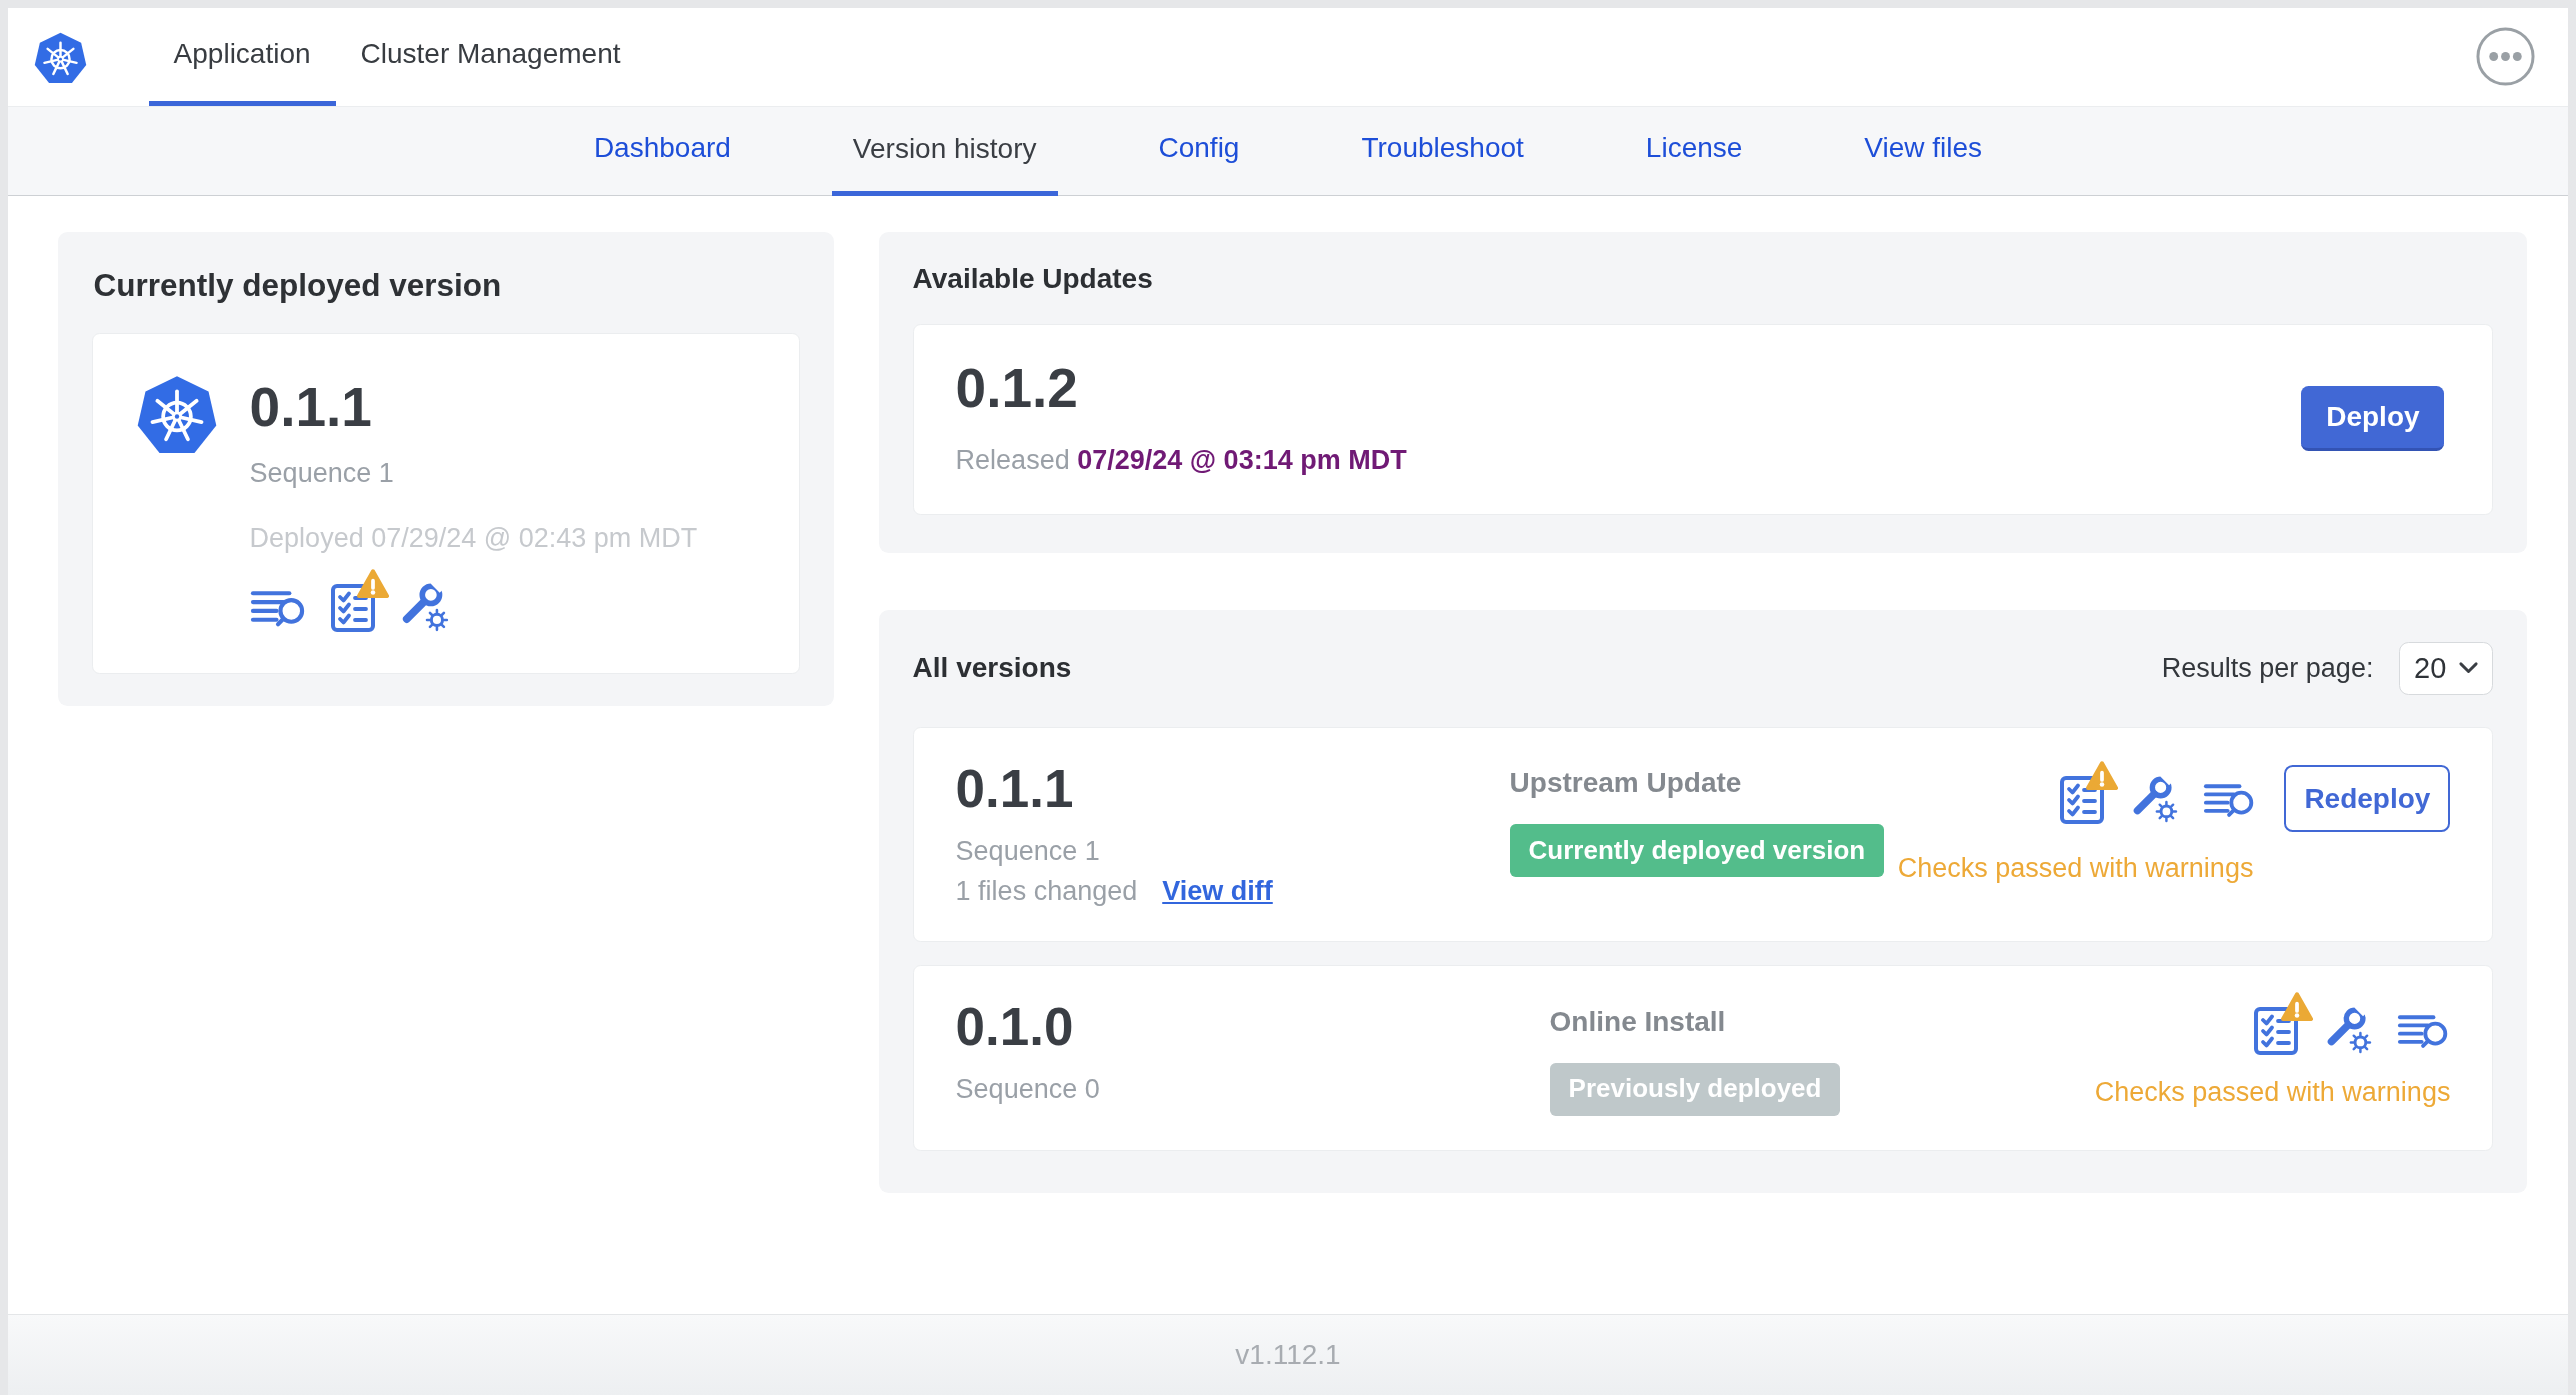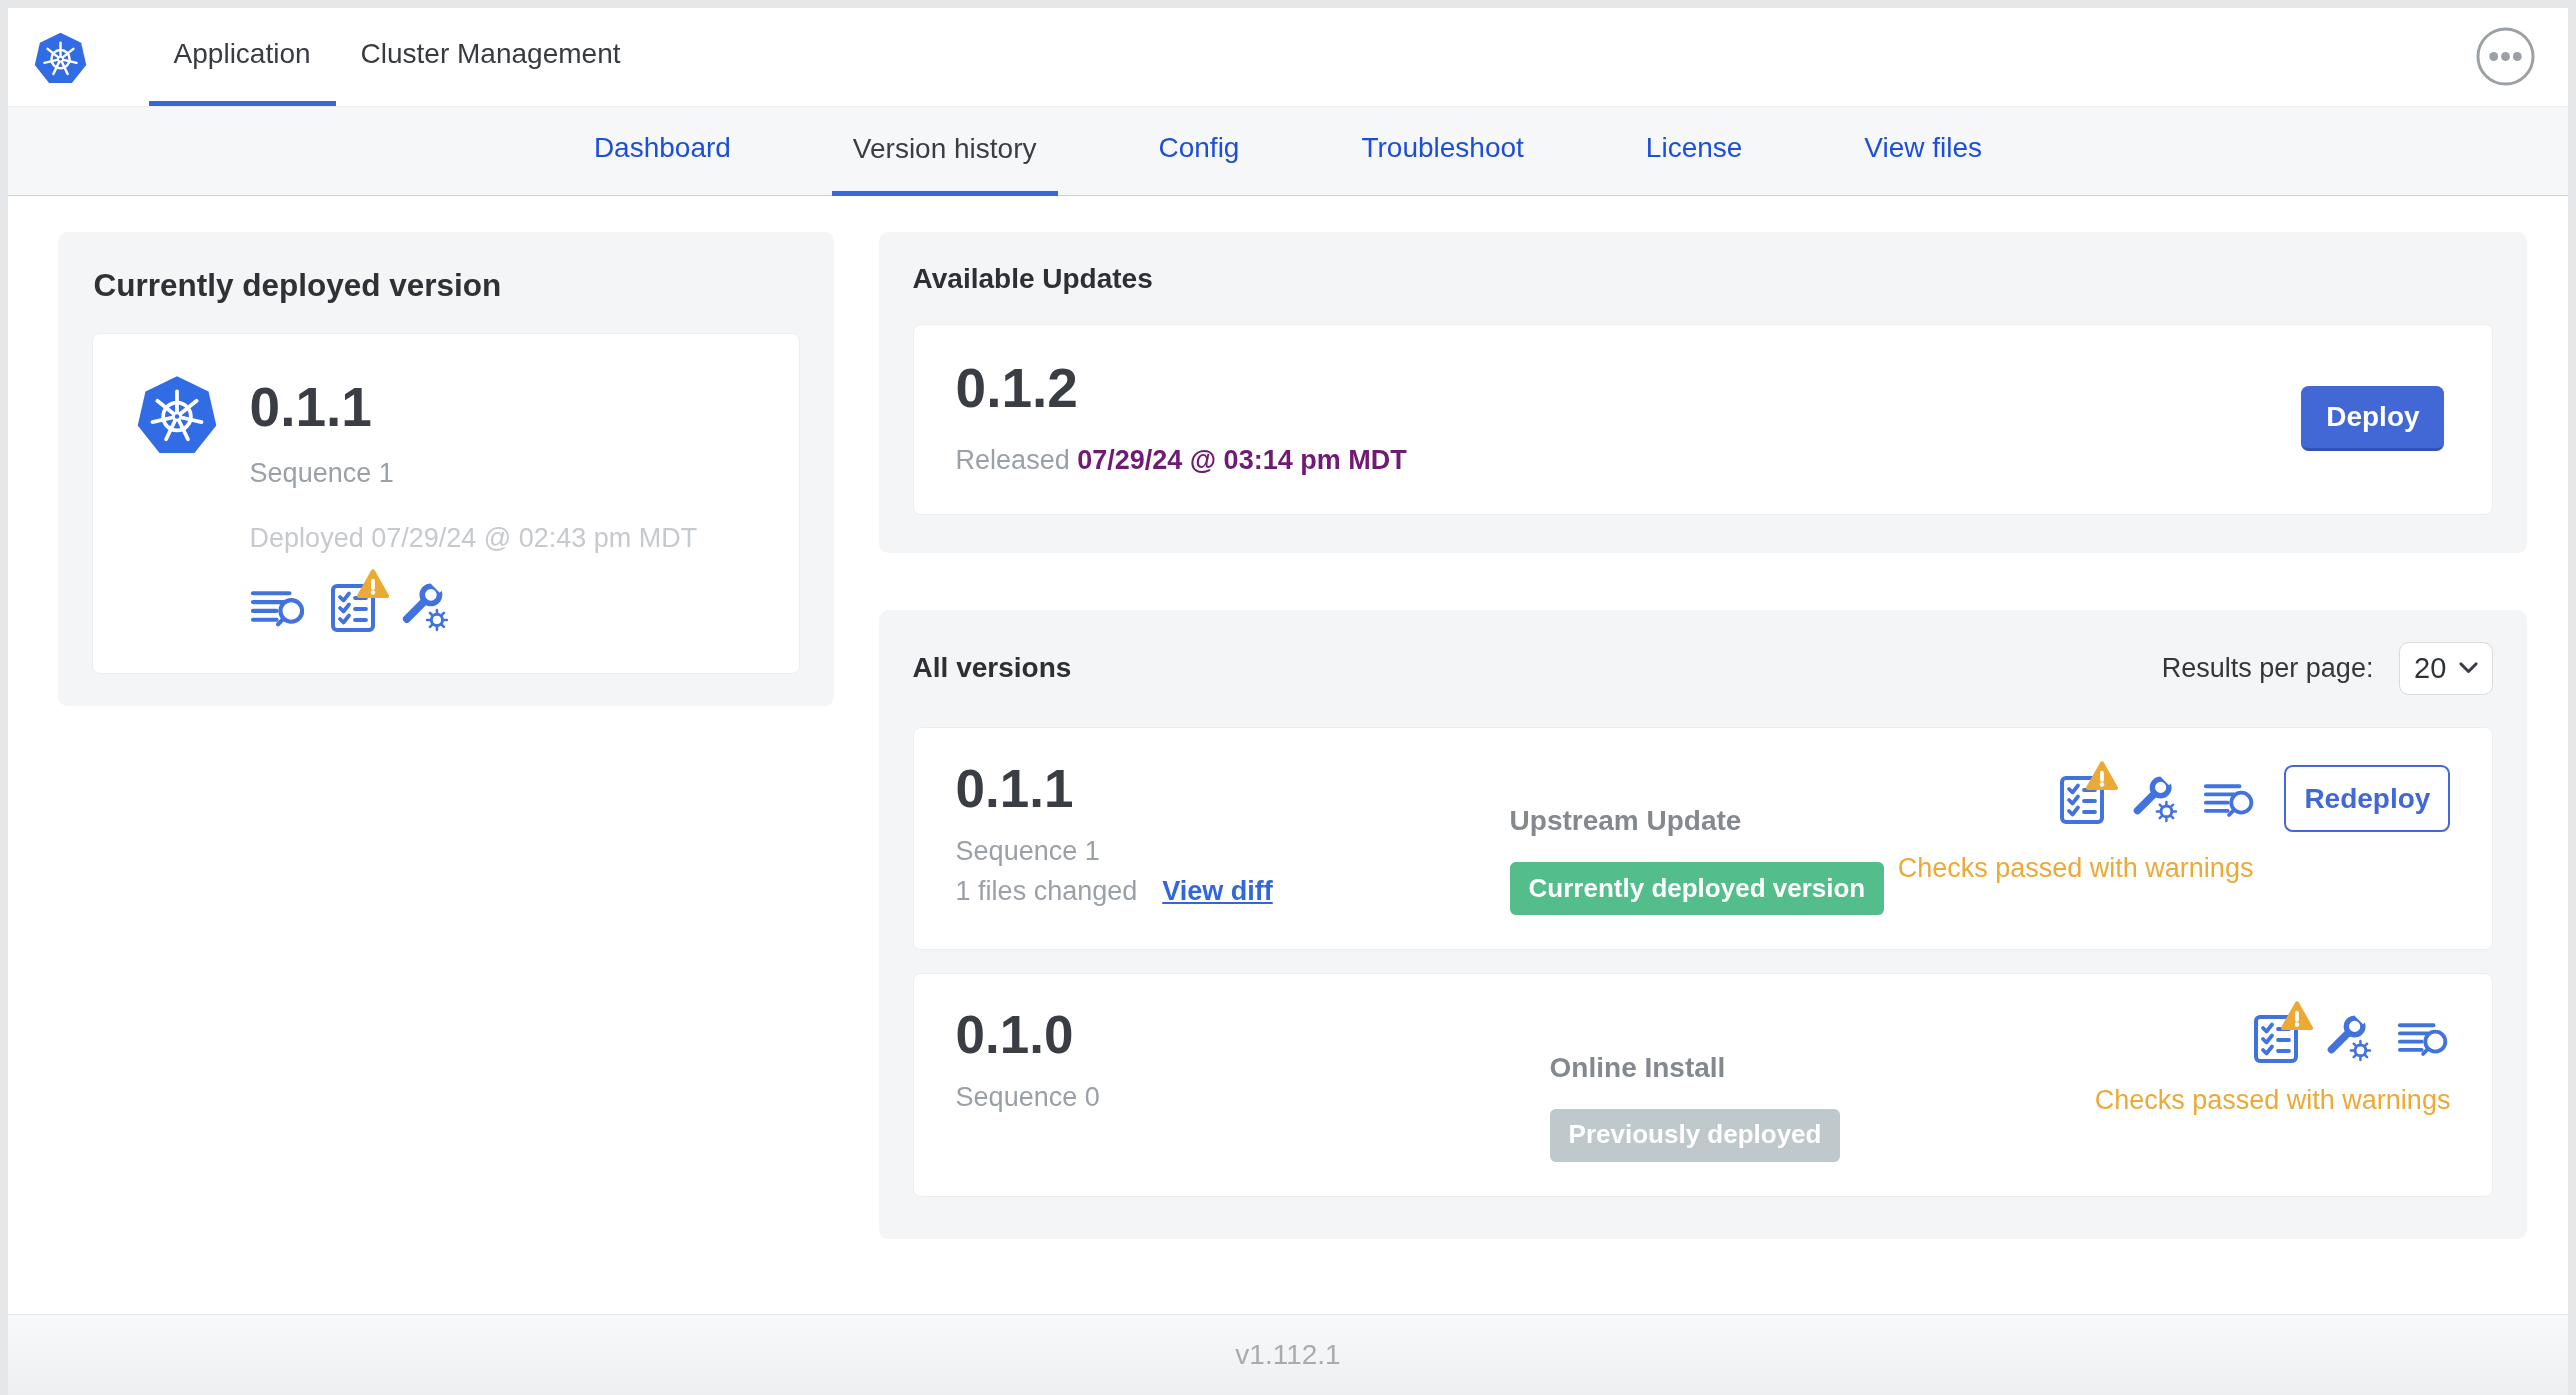--- a/index.html
+++ b/index.html
@@ -99,21 +99,21 @@
     font-size: 29px; color: #2f3338; cursor: pointer;
   }
   .version-row { margin-top: 32px; padding: 34px 42px; display: flex; align-items: flex-start; }
   .version-row + .version-row { margin-top: 23px; gap: 40px; }
   .vr-left { width: 554px; flex: 0 0 554px; }
   .vr-ver { font-size: 53px; line-height: 1; font-weight: 700; color: #3a3e44; }
   .vr-seq { font-size: 27px; color: #9aa0a7; margin-top: 21px; }
   .vr-files { font-size: 27px; color: #9aa0a7; margin-top: 9.5px; display: flex; align-items: center; }
   .diff-link { margin-left: 25px; font-weight: 700; color: #3266dd; text-decoration: underline; cursor: pointer; }
   .vr-mid { flex: 1 1 auto; padding-top: 5.7px; }
-  .vr-source { font-size: 28px; font-weight: 600; color: #84898f; margin-top: 38px; }
+  .vr-source { font-size: 28px; font-weight: 600; color: #84898f; }
   .badge {
     display: inline-block; margin-top: 25px; padding: 10.5px 19px 11.5px;
     border-radius: 5.7px; font-size: 26px; font-weight: 700; color: #fff; white-space: nowrap;
   }
   .badge-green { background: #53bd8b; }
   .badge-gray  { background: #bfc8ca; }
   .vr-right { margin-left: auto; display: flex; flex-direction: column; align-items: flex-end; padding-top: 3.8px; }
   .vr-actions { display: flex; align-items: center; gap: 25px; }
   .btn-outline {
     width: 166px; height: 67px; background: #fff;

